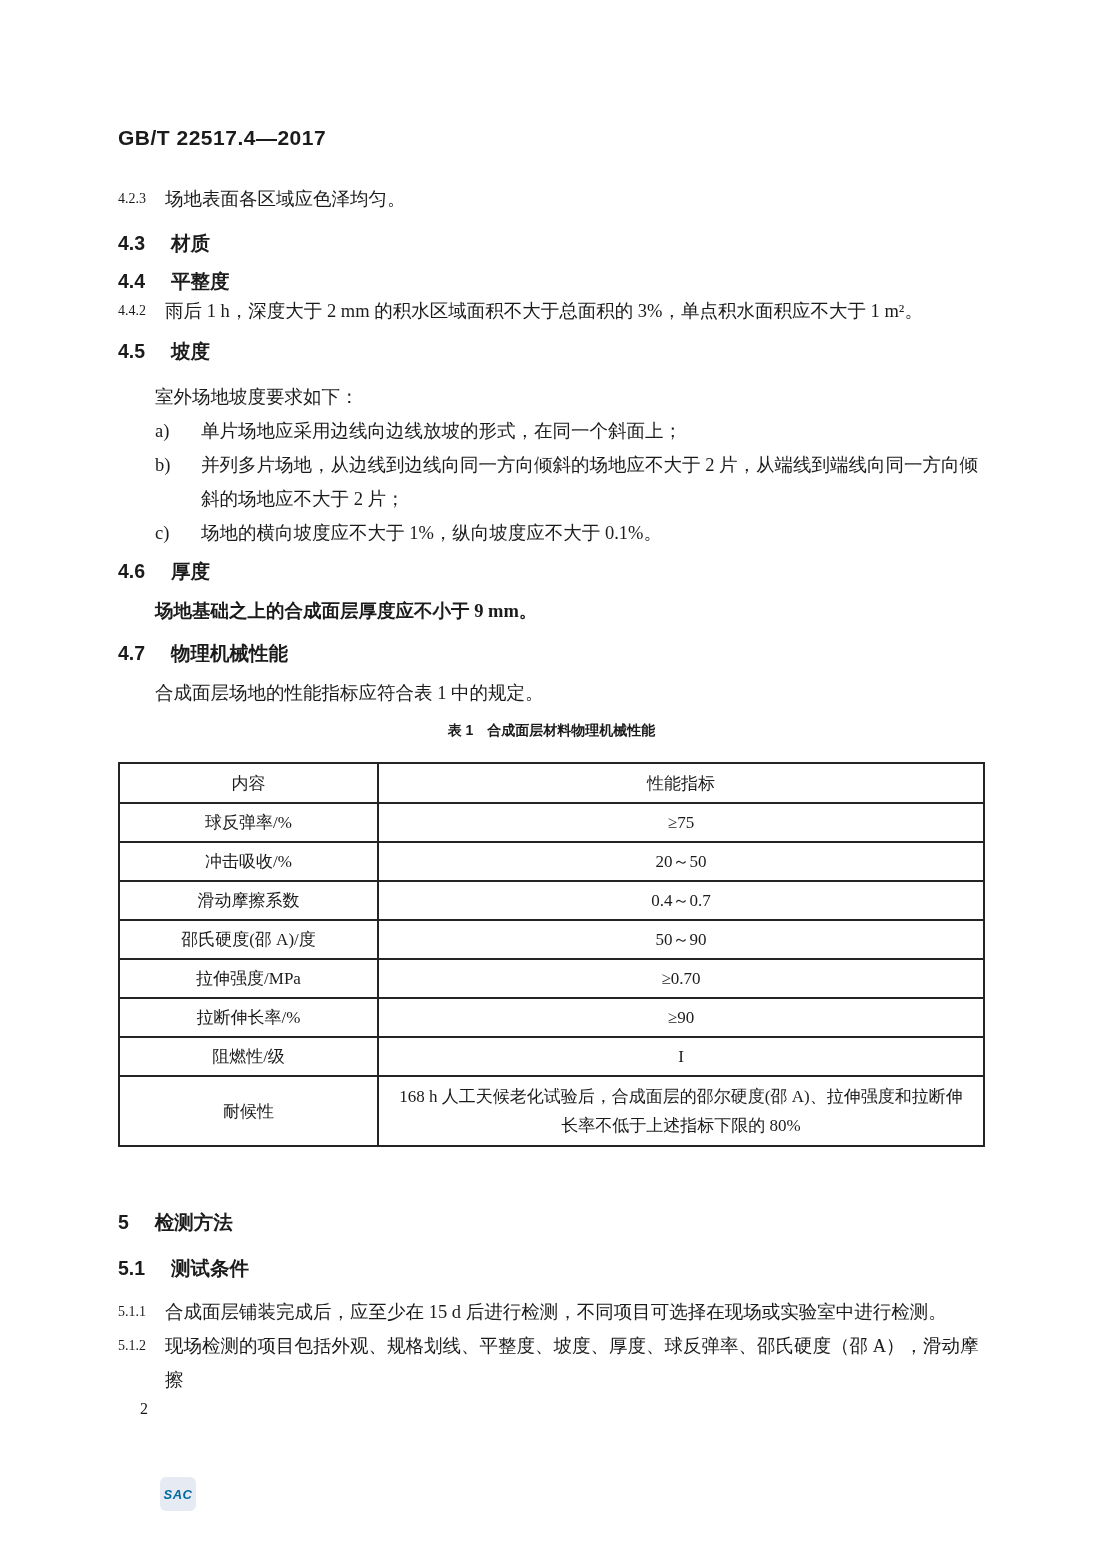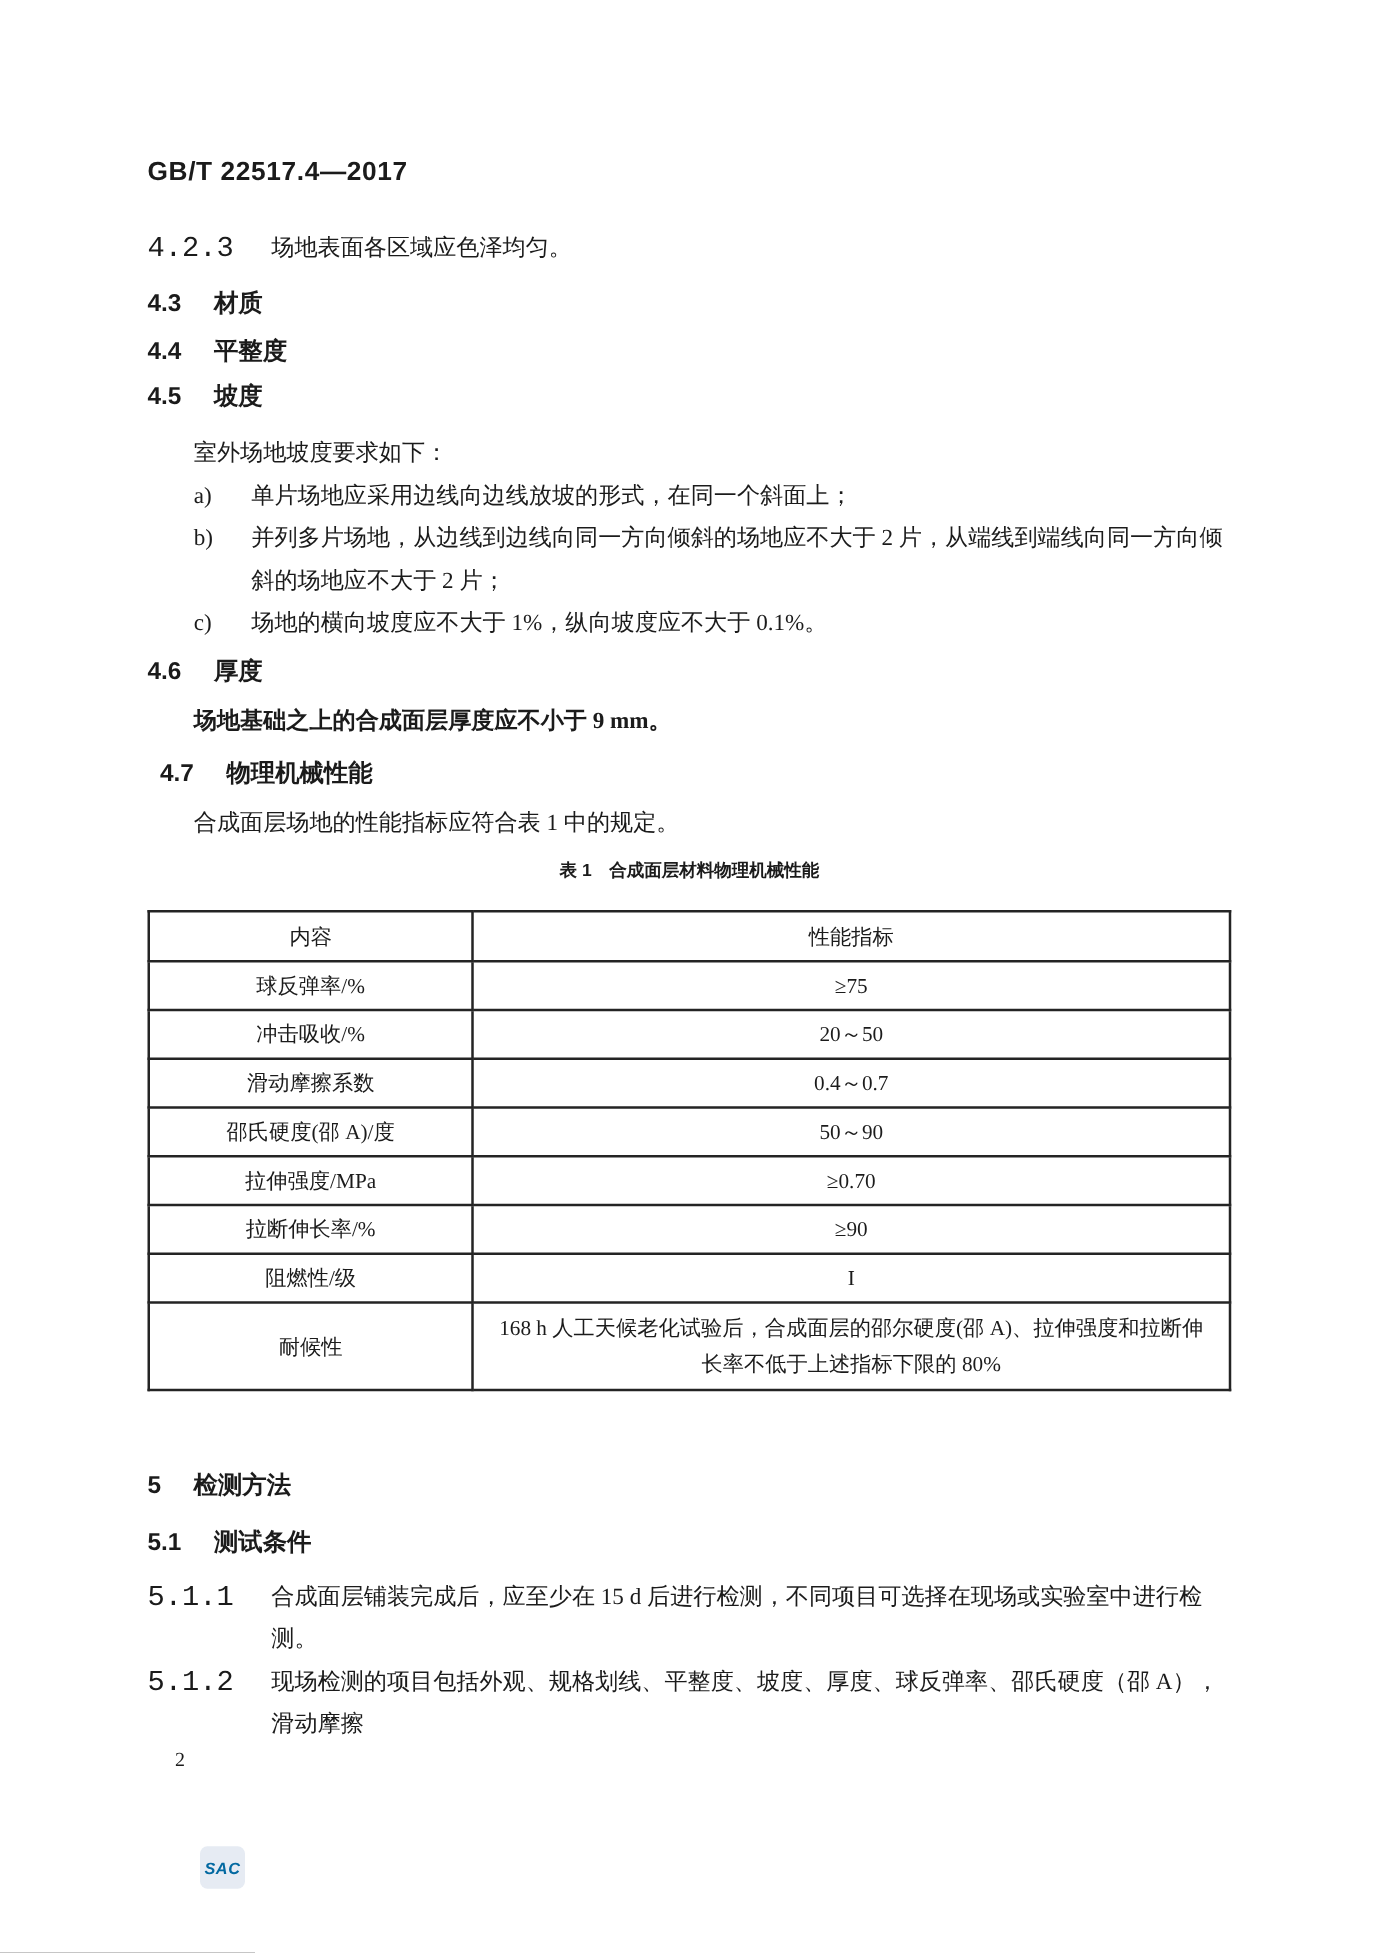--- a/index.html
+++ b/index.html
@@ -8,22 +8,22 @@
     box-sizing:border-box;margin:0 auto;overflow:hidden;
     font-family:"Liberation Serif","DejaVu Serif",serif;color:#1b1b1b;
   }
   .content{padding:124px 119px 0 118px;}
   .doc-code{
     font-family:"Liberation Sans","DejaVu Sans",sans-serif;
     font-weight:bold;font-size:21px;line-height:28px;letter-spacing:.5px;
   }
   .clause{display:flex;font-size:18.5px;line-height:34px;}
   .clause .cnum{
-    flex:0 0 auto;margin-right:30px;
-    font-family:Liberation Mono, monospace;font-size:23px;
+    flex:0 0 auto;margin-right:19px;
+    font-family:Liberation Serif, serif;font-size:14px;
   }
   .clause .ctext{flex:1 1 auto;}
   .heading{
     display:flex;font-family:"Liberation Sans","DejaVu Sans",sans-serif;
     font-weight:bold;font-size:19.5px;line-height:26px;text-align:right;
   }
   .heading .hnum{flex:0 0 auto;margin-right:26px;}
   .para{font-size:18.5px;line-height:36px;margin:0;}
   .indent{text-indent:37px;}
   .li{display:flex;font-size:18.5px;line-height:34px;padding-left:37px;}
@@ -48,21 +48,21 @@
   }
   .mt-c423{margin-top:30px;}
   .mt-h43{margin-top:14px;}
   .mt-p43{margin-top:14px;}
   .mt-h44{margin-top:12px;}
   .mt-c441{margin-top:10px;}
   .mt-h45{margin-top:10px;}
   .mt-p45{margin-top:16px;}
   .mt-h46{margin-top:8px;}
   .mt-p46{margin-top:10px;font-weight:bold;}
-  .mt-h47{margin-top:12px;margin-left:10px;}
+  .mt-h47{margin-top:12px;}
   .mt-p47{margin-top:10px;}
   .mt-h5{margin-top:62px;}
   .mt-h51{margin-top:20px;}
   .mt-c511{margin-top:14px;}
   .page-num{font-size:16px;line-height:16px;margin-top:4px;padding-left:22px;}
   .watermark{
     position:absolute;left:160px;top:1477px;width:36px;height:34px;
     background:#e6ebf3;border-radius:6px;
     display:flex;align-items:center;justify-content:center;
     font-family:"Liberation Sans","DejaVu Sans",sans-serif;
@@ -88,20 +88,24 @@
       <span class="htitle">材质</span>
     </div>
 
 
     <div class="heading mt-h44">
       <span class="hnum">4.4</span>
       <span class="htitle">平整度</span>
     </div>
 
 
+    <div class="clause">
+      <span class="cnum">4.4.2</span>
+      <span class="ctext">雨后 1 h，深度大于 2 mm 的积水区域面积不大于总面积的 3%，单点积水面积应不大于 1 m²。</span>
+    </div>
 
     <div class="heading mt-h45">
       <span class="hnum">4.5</span>
       <span class="htitle">坡度</span>
     </div>
 
     <p class="para indent mt-p45" style="line-height:34px;">室外场地坡度要求如下：</p>
 
     <div class="li">
       <span class="li-marker">a)</span>

